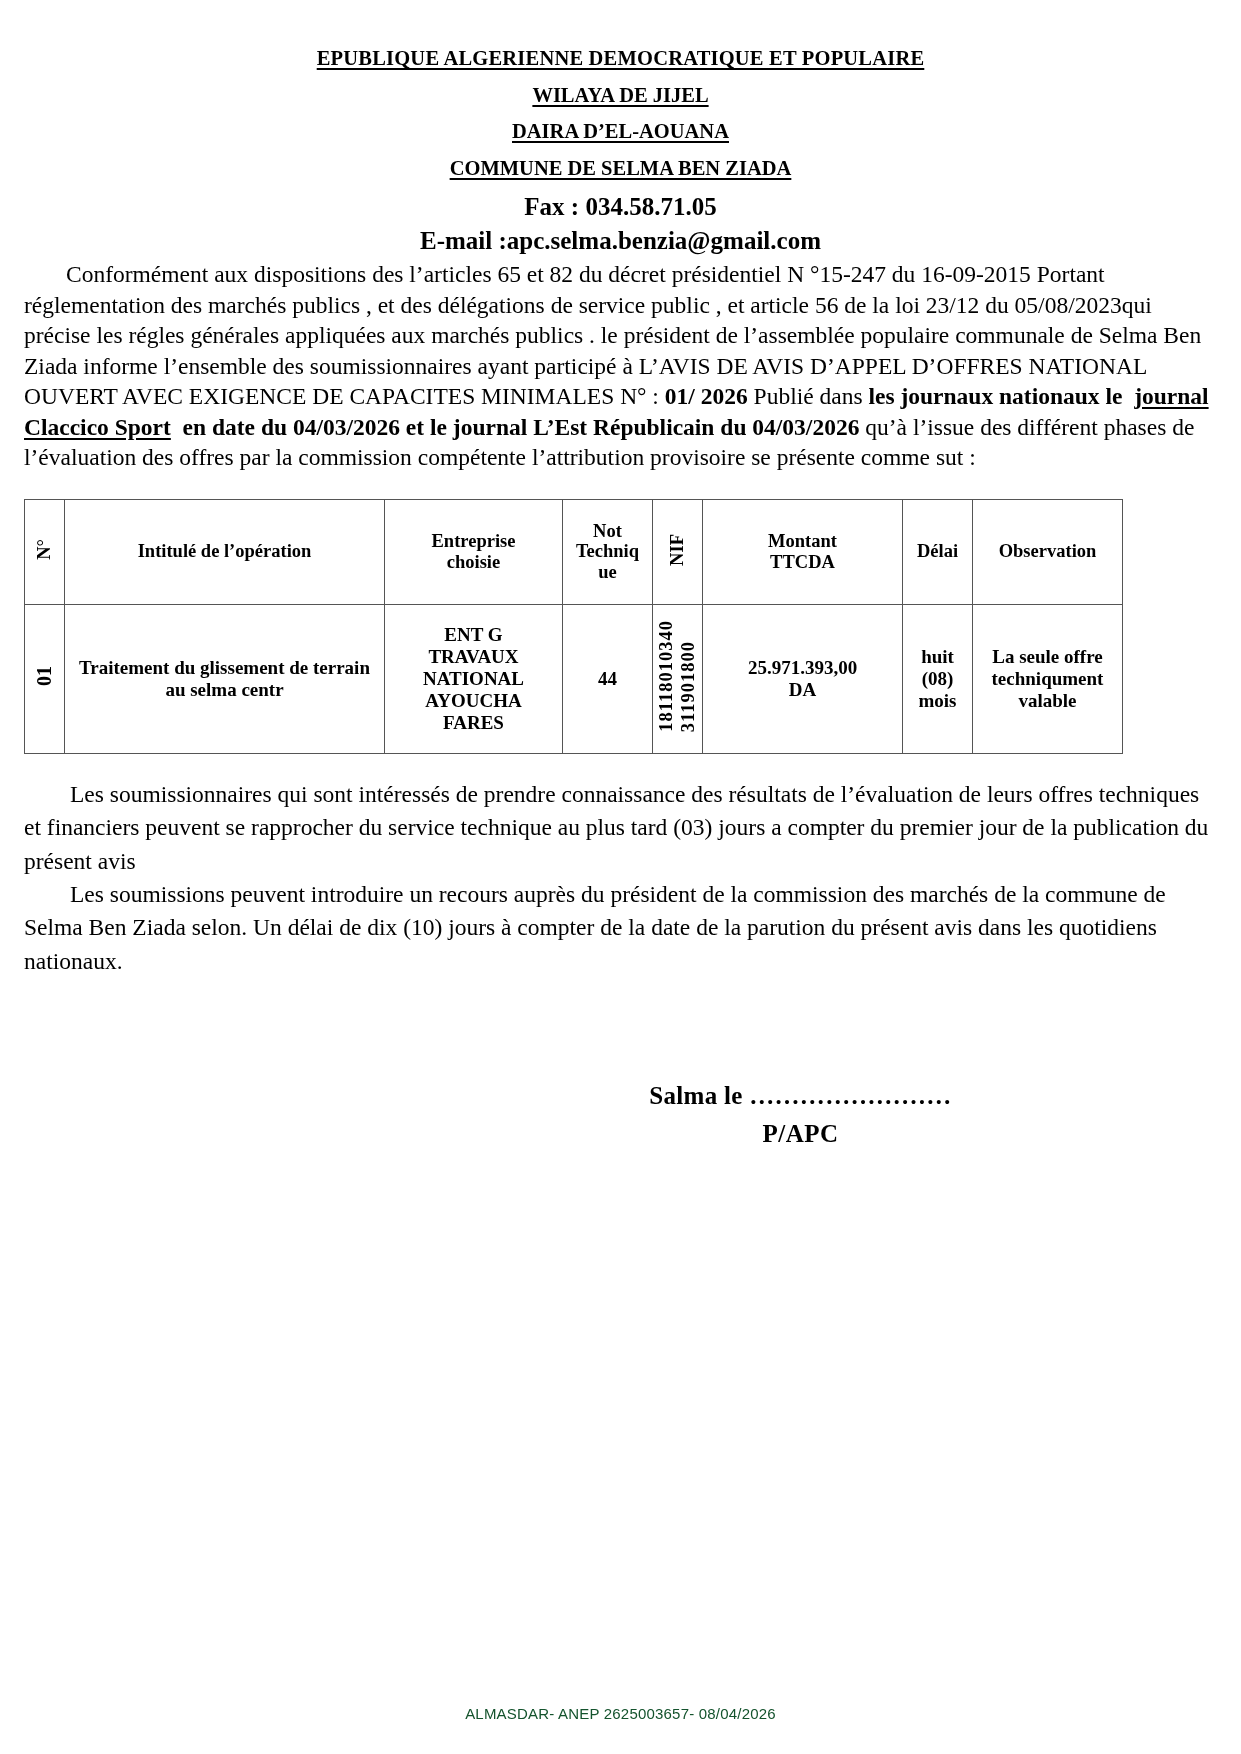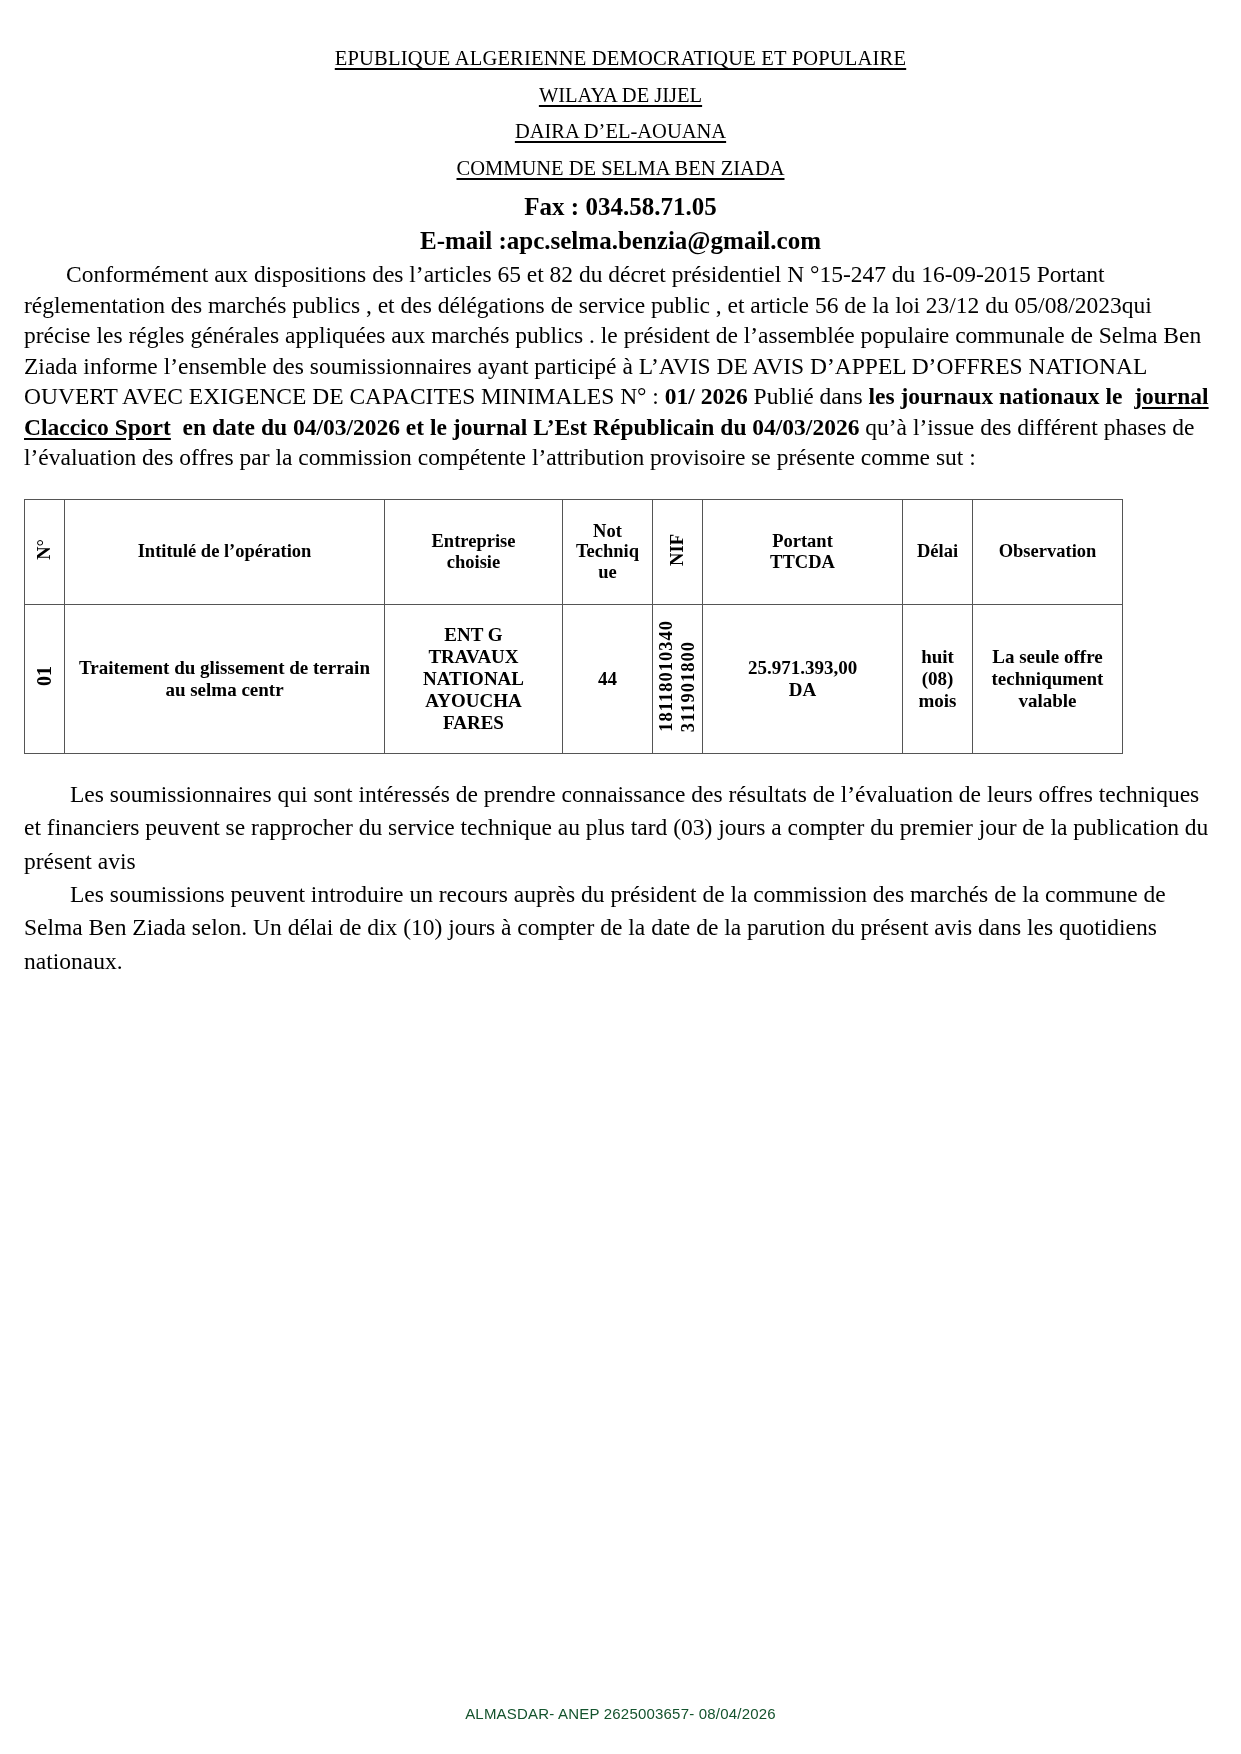--- a/index.html
+++ b/index.html
@@ -20,21 +20,21 @@
     inset: 0;
     padding: 0;
   }
 
   
   .letterhead {
     text-align: center;
     padding-top: 48px;
   }
   .lh-line {
-    font-weight: normal;
+    font-weight: bold;
     line-height: 1.0;
   }
   .lh-line span {
     text-decoration: underline;
     text-underline-offset: 3px;
   }
   .lh-1 { font-size: 20.5px; letter-spacing: .2px; margin-bottom: 16px; }
   .lh-2 { font-size: 20.5px; margin-bottom: 16px; }
   .lh-3 { font-size: 20.5px; margin-bottom: 16px; }
   .lh-4 { font-size: 20.5px; margin-bottom: 15px; }
@@ -178,21 +178,21 @@
           <col class="c-delai">
           <col class="c-obs">
       </colgroup>
       <thead>
         <tr>
           <th><span class="vert">N°</span></th>
           <th>Intitulé de l’opération</th>
           <th><span>Entreprise</span><br><span>choisie</span></th>
           <th><span>Not</span><br><span>Techniq</span><br><span>ue</span></th>
           <th><span class="vert">NIF</span></th>
-          <th><span>Portant</span><br><span>TTCDA</span></th>
+          <th><span>Montant</span><br><span>TTCDA</span></th>
           <th>Délai</th>
           <th>Observation</th>
         </tr>
       </thead>
       <tbody>
         <tr>
           <td class="cell-no"><span class="vert">01</span></td>
           <td class="cell-intit">Traitement du glissement de terrain au selma centr</td>
           <td class="cell-ent">
             <span>ENT  G</span><br>
@@ -219,16 +219,20 @@
         </tr>
       </tbody>
     </table>
   </div>
 
   <div class="closing">
     <p class="indent">Les soumissionnaires qui sont intéressés de prendre connaissance des résultats de l’évaluation de leurs offres techniques et financiers peuvent se rapprocher du service technique au plus tard (03) jours a compter du premier jour de la  publication du présent avis</p>
     <p class="indent">Les soumissions peuvent introduire un recours auprès du président de la commission des marchés de la commune de Selma Ben Ziada selon. Un délai de  dix (10)  jours à compter de la date de la parution du présent avis dans les quotidiens nationaux.</p>
   </div>
 
+  <div class="sig">
+    <div class="l1">Salma le ……………………</div>
+    <div class="l2">P/APC</div>
+  </div>
 
   <div class="footer">ALMASDAR- ANEP 2625003657- 08/04/2026</div>
 
 </div>
 
 </body></html>

